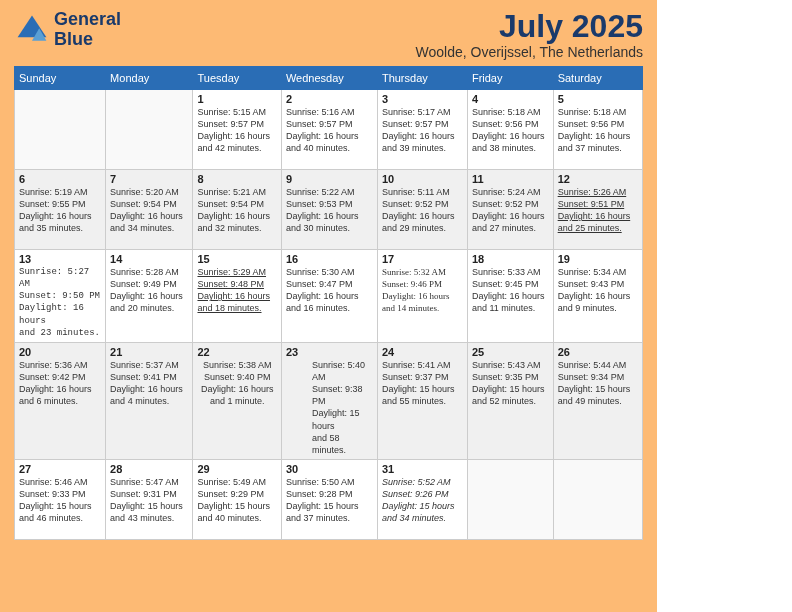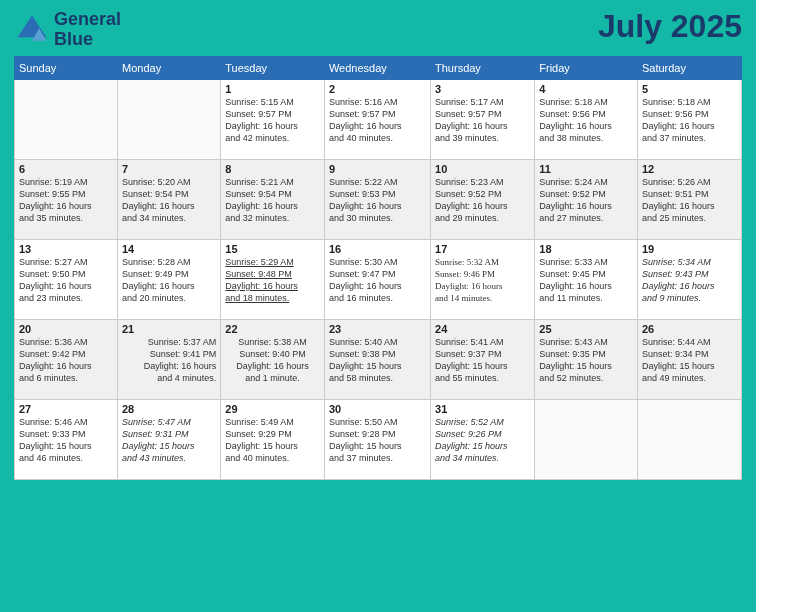--- a/index.html
+++ b/index.html
@@ -4,24 +4,24 @@
   <style>
     * { margin: 0; padding: 0; box-sizing: border-box; }
     body {
       font-family: Arial, sans-serif;
       background: #fff;
       width: 792px;
       height: 612px;
       overflow: hidden;
     }
     .page {
-      width: 756px;
+      width: 657px;
       height: 612px;
       padding: 10px 14px;
-      background: #14b8a6;
+      background: #fdba74;
     }
     .header {
       display: flex;
       justify-content: space-between;
       align-items: flex-start;
       margin-bottom: 6px;
     }
     .logo {
       display: flex;
       align-items: center;
@@ -102,20 +102,21 @@
         <polygon points="20,4 36,28 4,28" fill="#2a6db5"></polygon>
         <polygon points="28,18 36,32 20,32" fill="#5a9fd4"></polygon>
       </svg>
       <div class="logo-text">
         <div>General</div>
         <div>Blue</div>
       </div>
     </div>
     <div class="title-block">
       <div class="month-title">July 2025</div>
+      <div class="location-title">Woolde, Overijssel, The Netherlands</div>
     </div>
   </div>
 
   <table class="calendar">
     <thead>
       <tr>
         <th>Sunday</th>
         <th>Monday</th>
         <th>Tuesday</th>
         <th>Wednesday</th>
@@ -188,44 +189,44 @@
           </td>
           <td>
             <span class="day-num">9</span>
             <div class="day-info" style="white-space: pre-line;">Sunrise: 5:22 AM
 Sunset: 9:53 PM
 Daylight: 16 hours
 and 30 minutes.</div>
           </td>
           <td>
             <span class="day-num">10</span>
-            <div class="day-info" style="white-space: pre-line;">Sunrise: 5:23 AM
+            <div class="day-info" style="white-space: pre-line;">Sunrise: 5:11 AM
 Sunset: 9:52 PM
 Daylight: 16 hours
 and 29 minutes.</div>
           </td>
           <td>
             <span class="day-num">11</span>
             <div class="day-info" style="white-space: pre-line;">Sunrise: 5:24 AM
 Sunset: 9:52 PM
 Daylight: 16 hours
 and 27 minutes.</div>
           </td>
           <td>
             <span class="day-num">12</span>
-            <div class="day-info" style="white-space: pre-line;">Sunrise: 5:26 AM
+            <div class="day-info" style="white-space: pre-line; text-decoration: underline;">Sunrise: 5:26 AM
 Sunset: 9:51 PM
 Daylight: 16 hours
 and 25 minutes.</div>
           </td>
         </tr>
         <tr>
           <td>
             <span class="day-num">13</span>
-            <div class="day-info" style="white-space: pre-line;">Sunrise: 5:27 AM
+            <div class="day-info" style="white-space: pre-line; font-family: Liberation Mono, monospace;">Sunrise: 5:27 AM
 Sunset: 9:50 PM
 Daylight: 16 hours
 and 23 minutes.</div>
           </td>
           <td>
             <span class="day-num">14</span>
             <div class="day-info" style="white-space: pre-line;">Sunrise: 5:28 AM
 Sunset: 9:49 PM
 Daylight: 16 hours
 and 20 minutes.</div>
@@ -253,51 +254,51 @@
           </td>
           <td>
             <span class="day-num">18</span>
             <div class="day-info" style="white-space: pre-line;">Sunrise: 5:33 AM
 Sunset: 9:45 PM
 Daylight: 16 hours
 and 11 minutes.</div>
           </td>
           <td>
             <span class="day-num">19</span>
-            <div class="day-info" style="white-space: pre-line; font-style: italic;">Sunrise: 5:34 AM
+            <div class="day-info" style="white-space: pre-line;">Sunrise: 5:34 AM
 Sunset: 9:43 PM
 Daylight: 16 hours
 and 9 minutes.</div>
           </td>
         </tr>
         <tr class="row-shaded">
           <td>
             <span class="day-num">20</span>
             <div class="day-info" style="white-space: pre-line;">Sunrise: 5:36 AM
 Sunset: 9:42 PM
 Daylight: 16 hours
 and 6 minutes.</div>
           </td>
           <td>
             <span class="day-num">21</span>
-            <div class="day-info" style="white-space: pre-line; text-align: right;">Sunrise: 5:37 AM
+            <div class="day-info" style="white-space: pre-line;">Sunrise: 5:37 AM
 Sunset: 9:41 PM
 Daylight: 16 hours
 and 4 minutes.</div>
           </td>
           <td>
             <span class="day-num">22</span>
             <div class="day-info" style="white-space: pre-line; text-align: center;">Sunrise: 5:38 AM
 Sunset: 9:40 PM
 Daylight: 16 hours
 and 1 minute.</div>
           </td>
           <td>
             <span class="day-num">23</span>
-            <div class="day-info" style="white-space: pre-line;">Sunrise: 5:40 AM
+            <div class="day-info" style="white-space: pre-line; margin-left: 26px;">Sunrise: 5:40 AM
 Sunset: 9:38 PM
 Daylight: 15 hours
 and 58 minutes.</div>
           </td>
           <td>
             <span class="day-num">24</span>
             <div class="day-info" style="white-space: pre-line;">Sunrise: 5:41 AM
 Sunset: 9:37 PM
 Daylight: 15 hours
 and 55 minutes.</div>
@@ -320,21 +321,21 @@
         <tr>
           <td>
             <span class="day-num">27</span>
             <div class="day-info" style="white-space: pre-line;">Sunrise: 5:46 AM
 Sunset: 9:33 PM
 Daylight: 15 hours
 and 46 minutes.</div>
           </td>
           <td>
             <span class="day-num">28</span>
-            <div class="day-info" style="white-space: pre-line; font-style: italic;">Sunrise: 5:47 AM
+            <div class="day-info" style="white-space: pre-line;">Sunrise: 5:47 AM
 Sunset: 9:31 PM
 Daylight: 15 hours
 and 43 minutes.</div>
           </td>
           <td>
             <span class="day-num">29</span>
             <div class="day-info" style="white-space: pre-line;">Sunrise: 5:49 AM
 Sunset: 9:29 PM
 Daylight: 15 hours
 and 40 minutes.</div>

